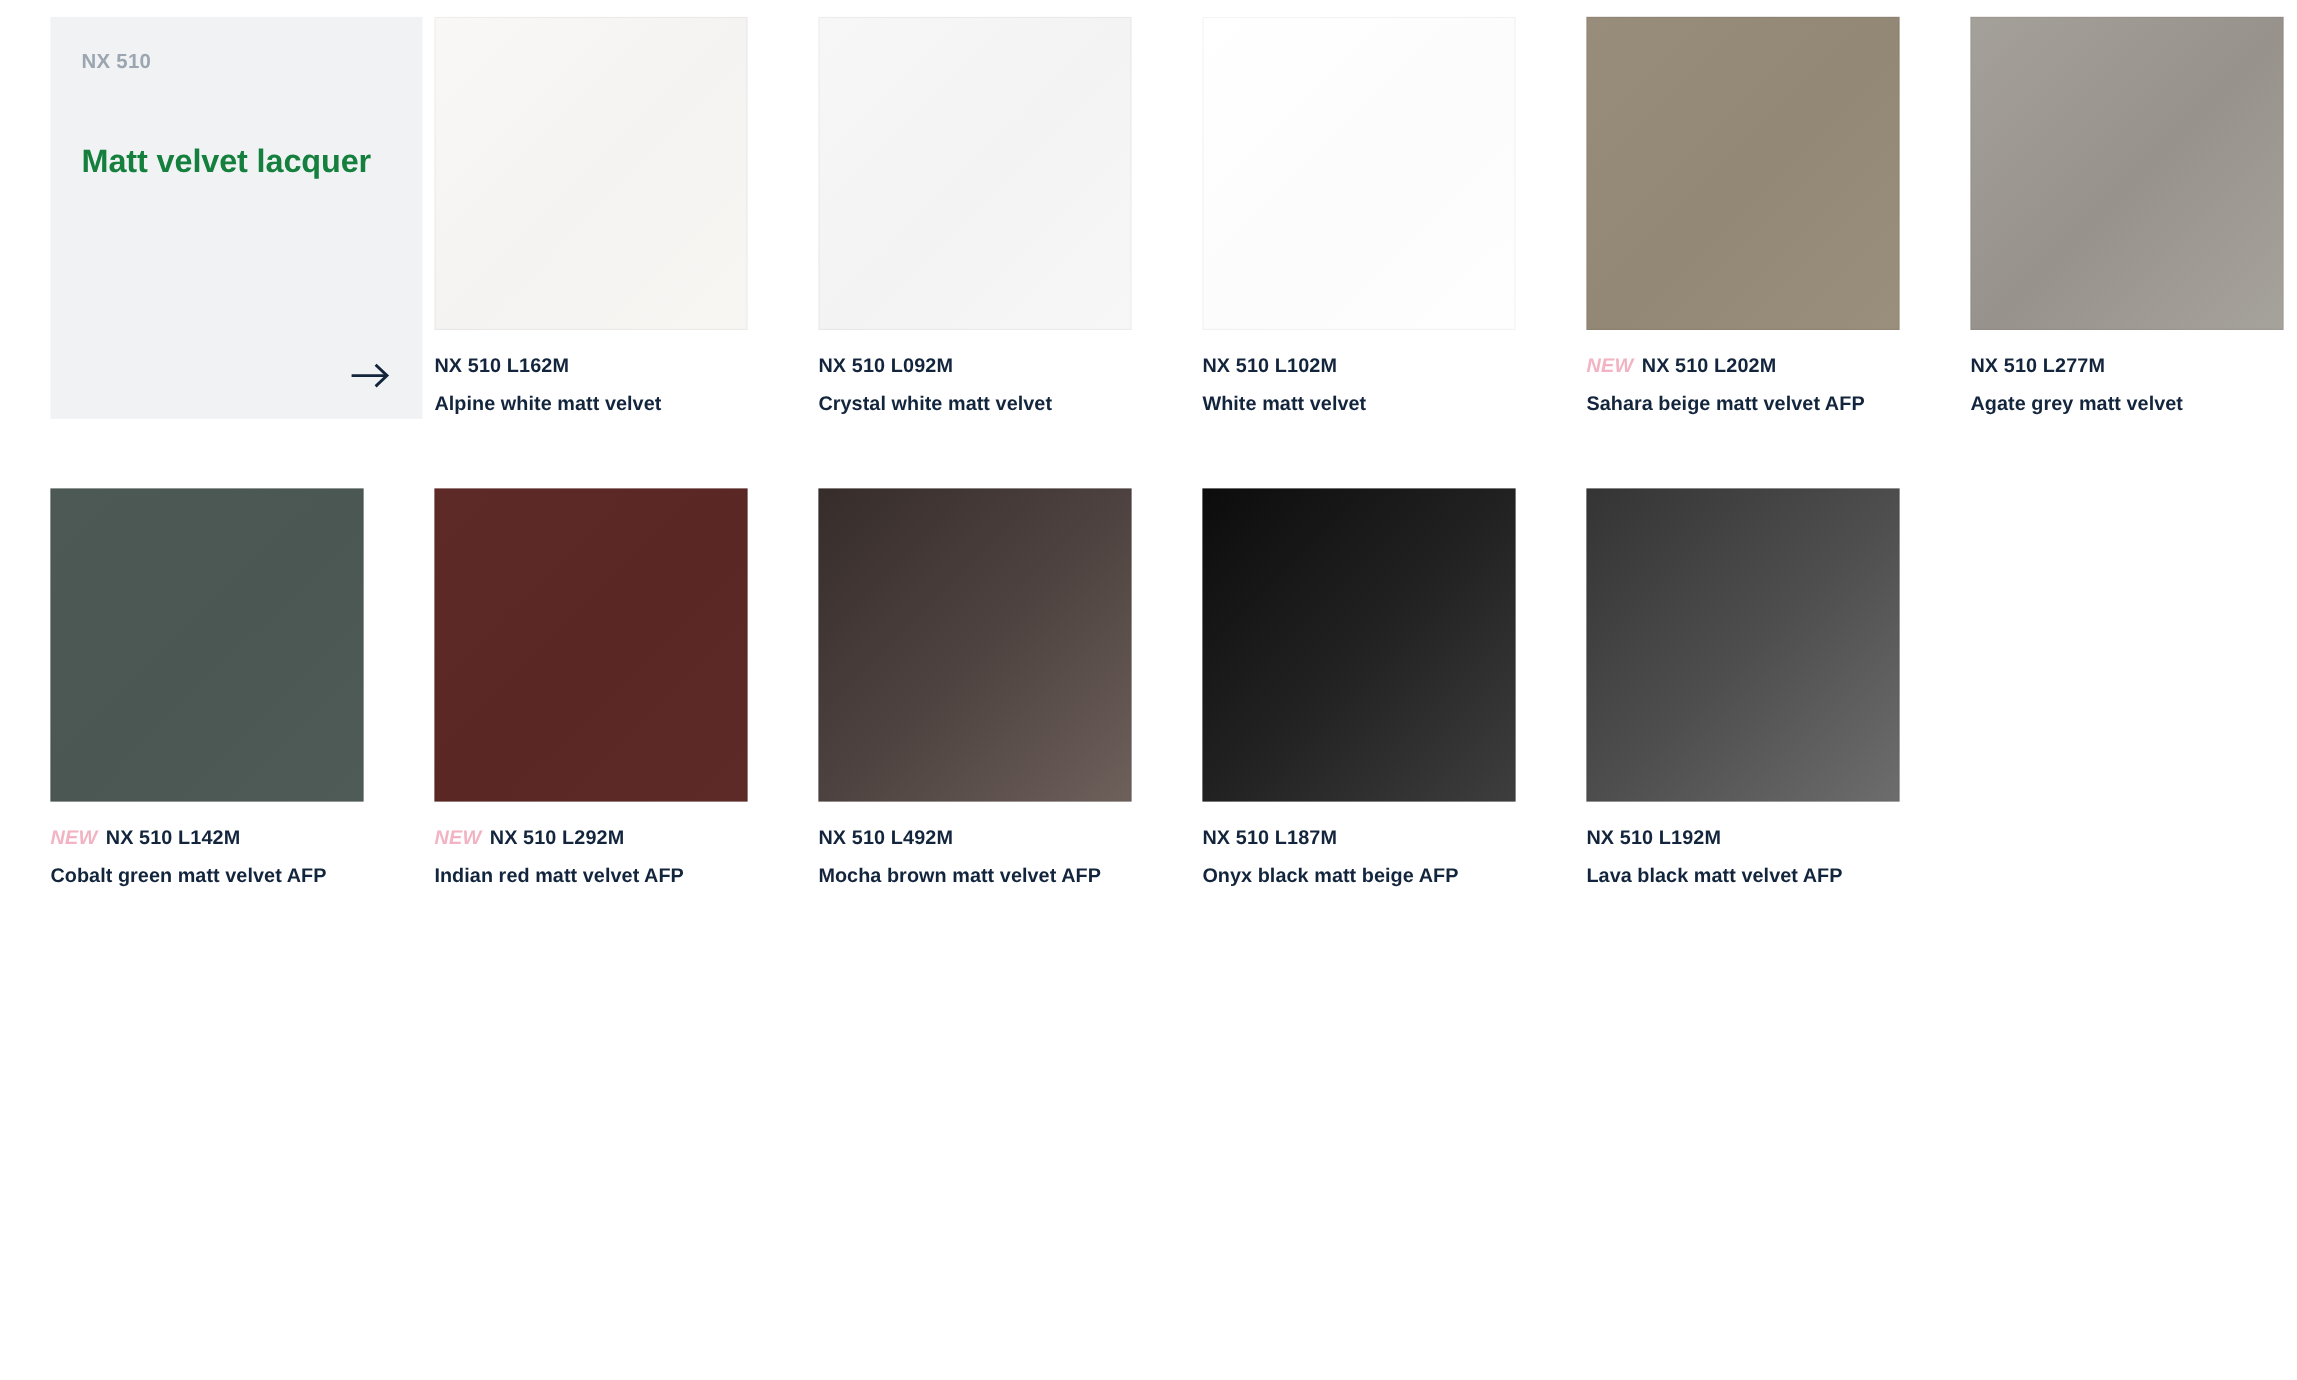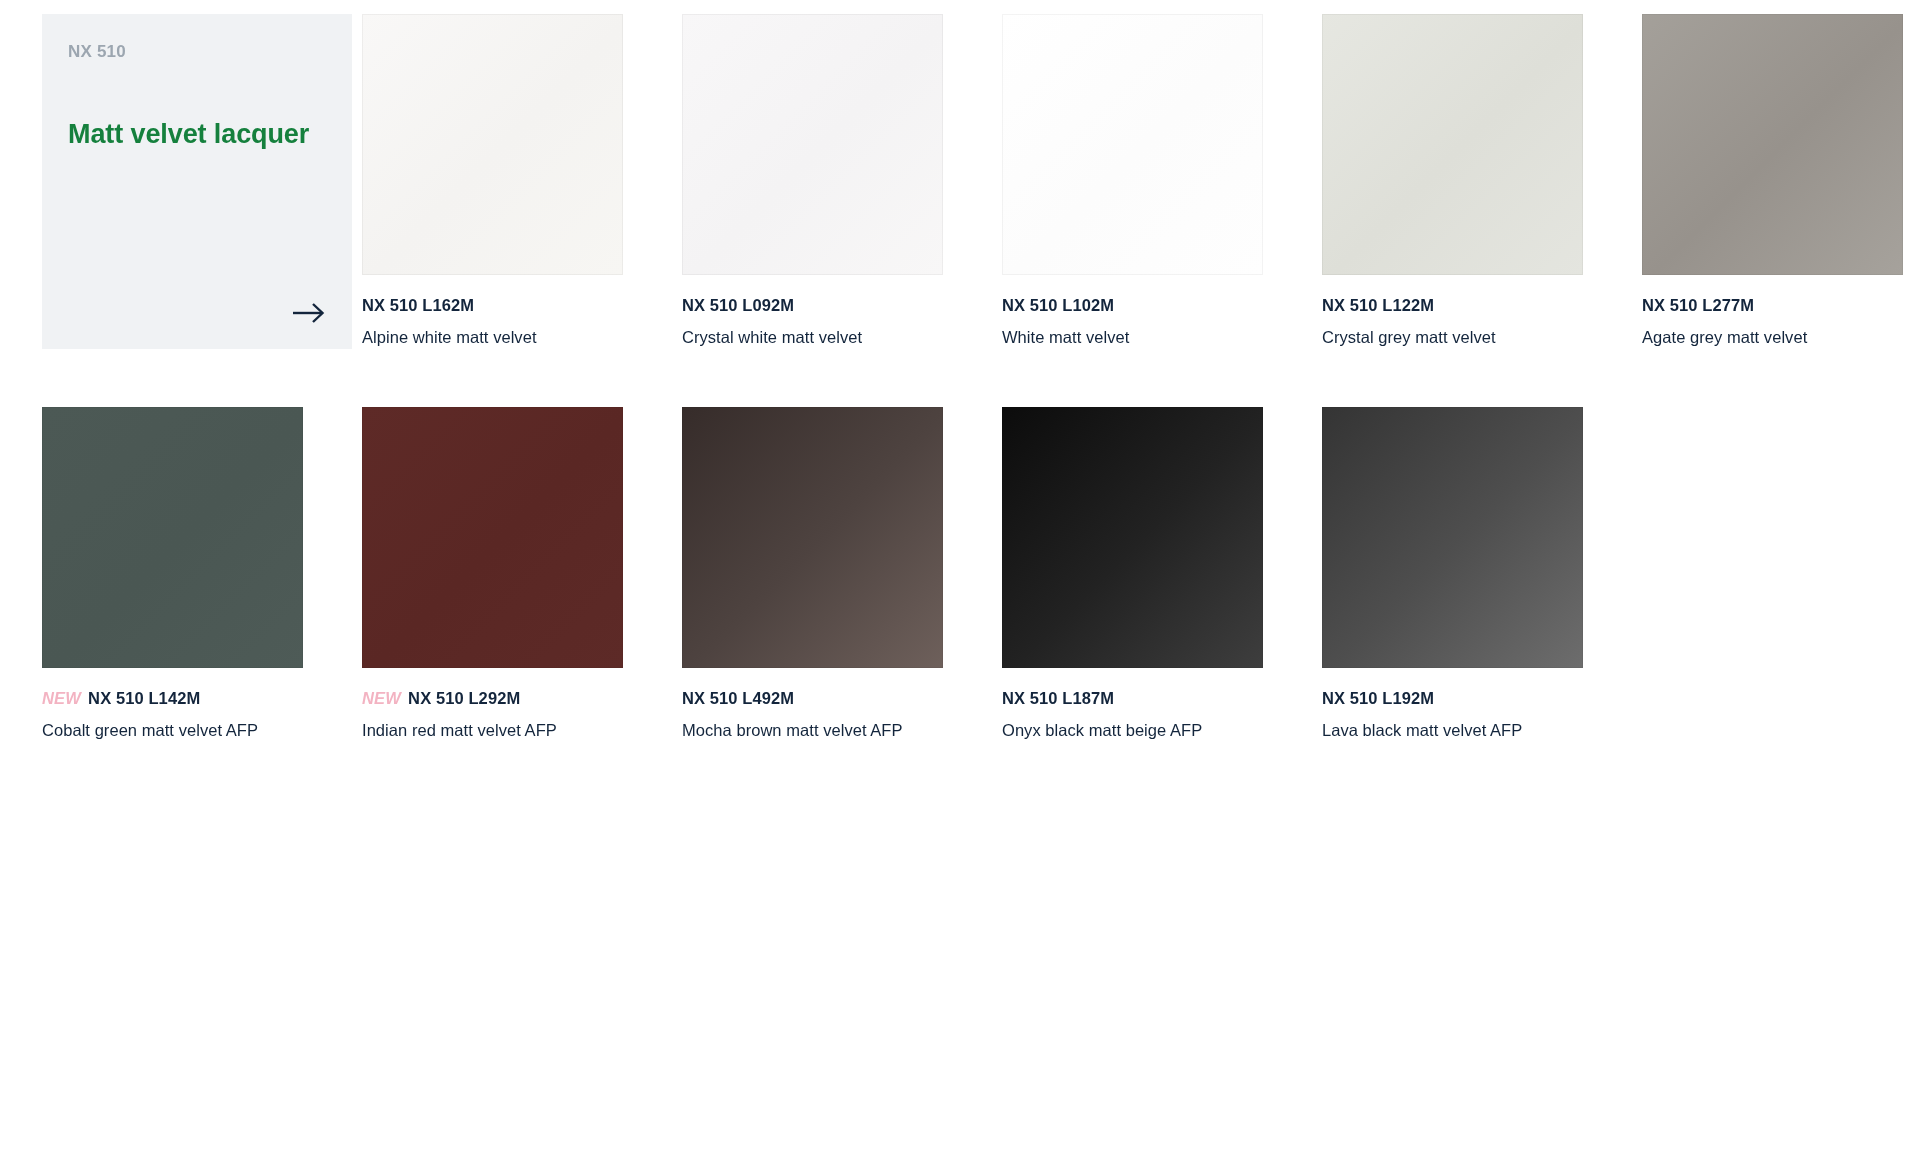--- a/index.html
+++ b/index.html
@@ -91,21 +91,21 @@
   .badge-new {
     font-style: italic;
     font-weight: bold;
     color: #f3b3c2;
     margin-right: 7px;
     letter-spacing: .2px;
   }
   .tile-name {
     margin-top: 11px;
     font-size: 16.5px;
-    font-weight: normal;
+    font-weight: bold;
     color: #13253c;
     line-height: 1.3;
     letter-spacing: .05px;
     white-space: nowrap;
   }
 </style>
 </head>
 <body>
 
 <div class="grid">
@@ -138,29 +138,29 @@
   </div>
 
   <div class="tile">
     <div class="swatch" style="background: linear-gradient(135deg, rgb(255, 255, 255) 0%, rgb(252, 252, 252) 52%, rgb(254, 254, 254) 100%);"></div>
     <div class="tile-code">
       <span>NX 510 L102M</span>
     </div>
     <div class="tile-name">White matt velvet</div>
   </div>
 
-
-
-  <div class="tile">
-    <div class="swatch" style="background: linear-gradient(135deg, rgb(230, 231, 225) 0%, rgb(222, 223, 216) 52%, rgb(228, 229, 223) 100%);"></div>
-    <div class="tile-code">
-      <span>NX 510 L122M</span>
-    </div>
-    <div class="tile-name">Crystal grey matt velvet</div>
-  </div>
+  <div class="tile">
+    <div class="swatch" style="background: linear-gradient(135deg, rgb(152, 141, 122) 0%, rgb(147, 136, 117) 52%, rgb(154, 143, 124) 100%);"></div>
+    <div class="tile-code">
+      <span class="badge-new" style="color: rgb(243, 179, 194);">NEW</span><span>NX 510 L202M</span>
+    </div>
+    <div class="tile-name">Sahara beige matt velvet AFP</div>
+  </div>
+
+
 
 
   <div class="tile">
     <div class="swatch" style="background: linear-gradient(135deg, rgb(164, 160, 154) 0%, rgb(151, 146, 140) 52%, rgb(166, 162, 156) 100%);"></div>
     <div class="tile-code">
       <span>NX 510 L277M</span>
     </div>
     <div class="tile-name">Agate grey matt velvet</div>
   </div>
 

